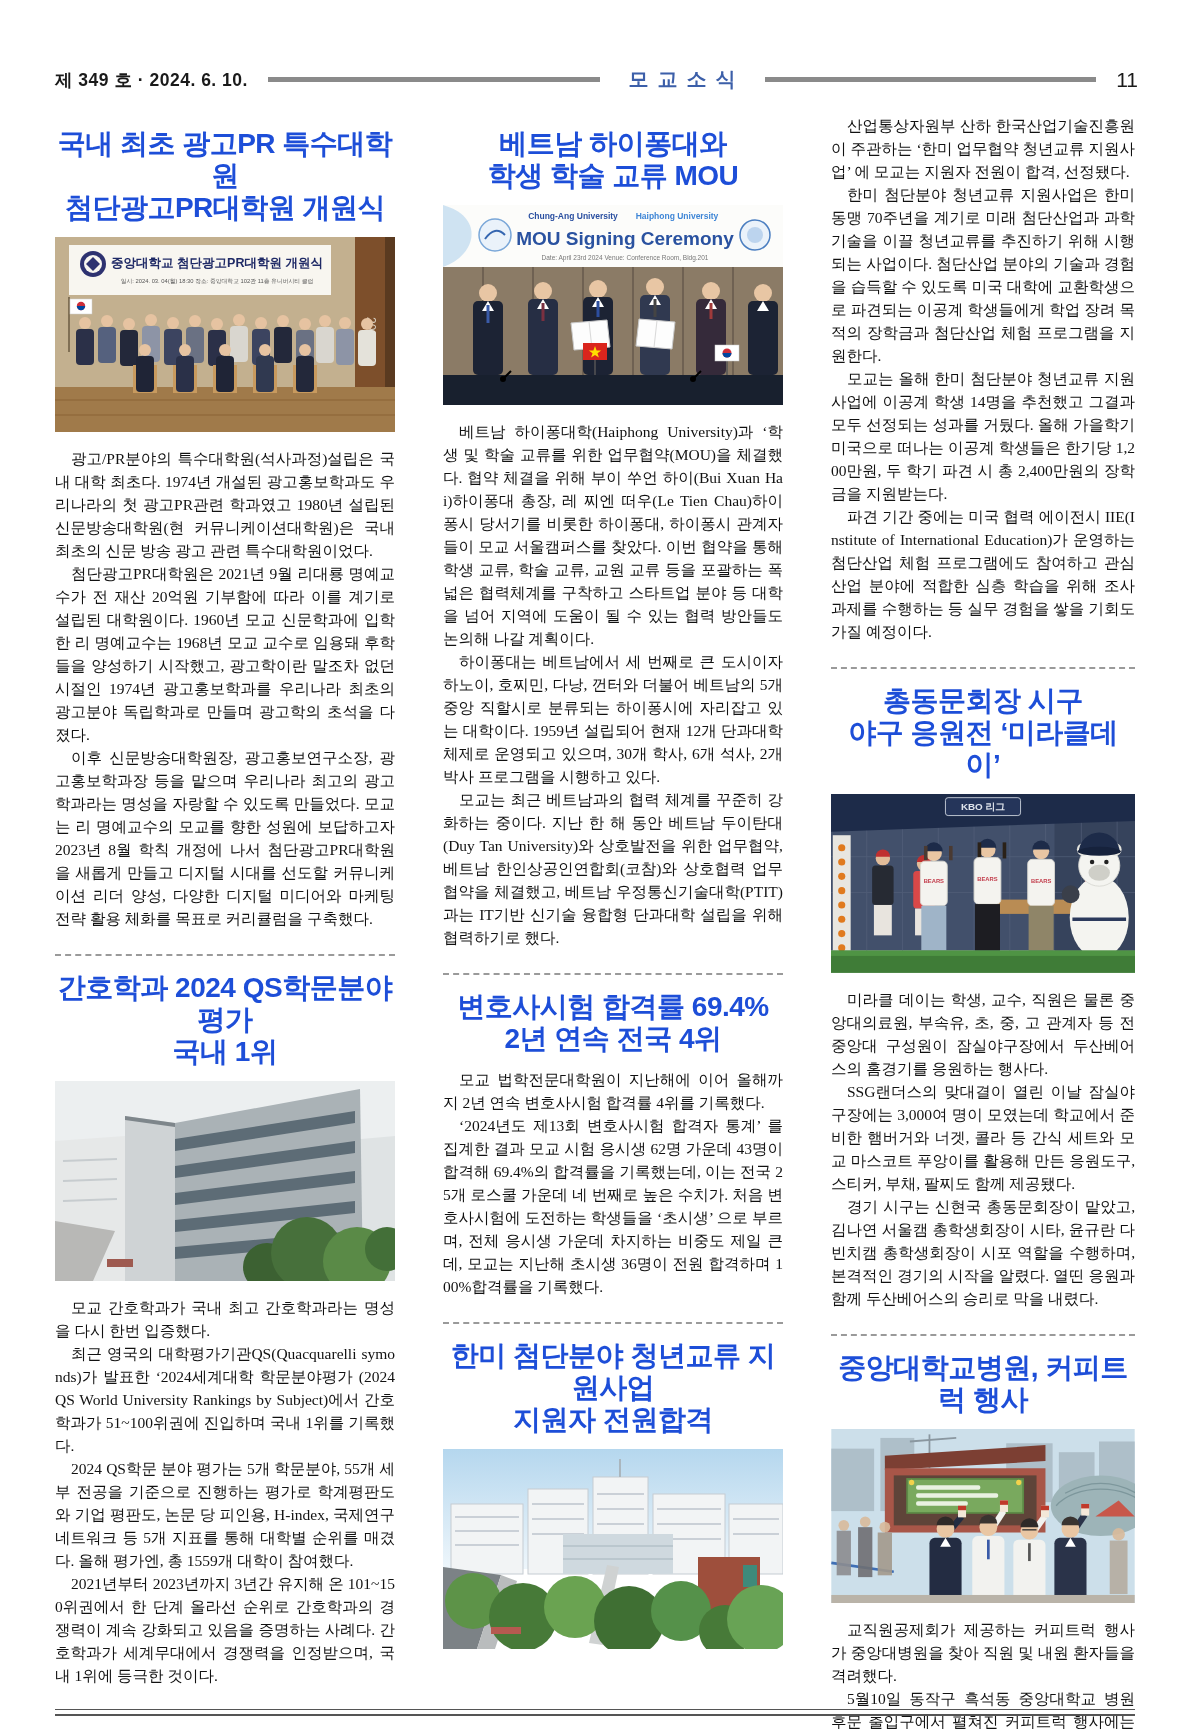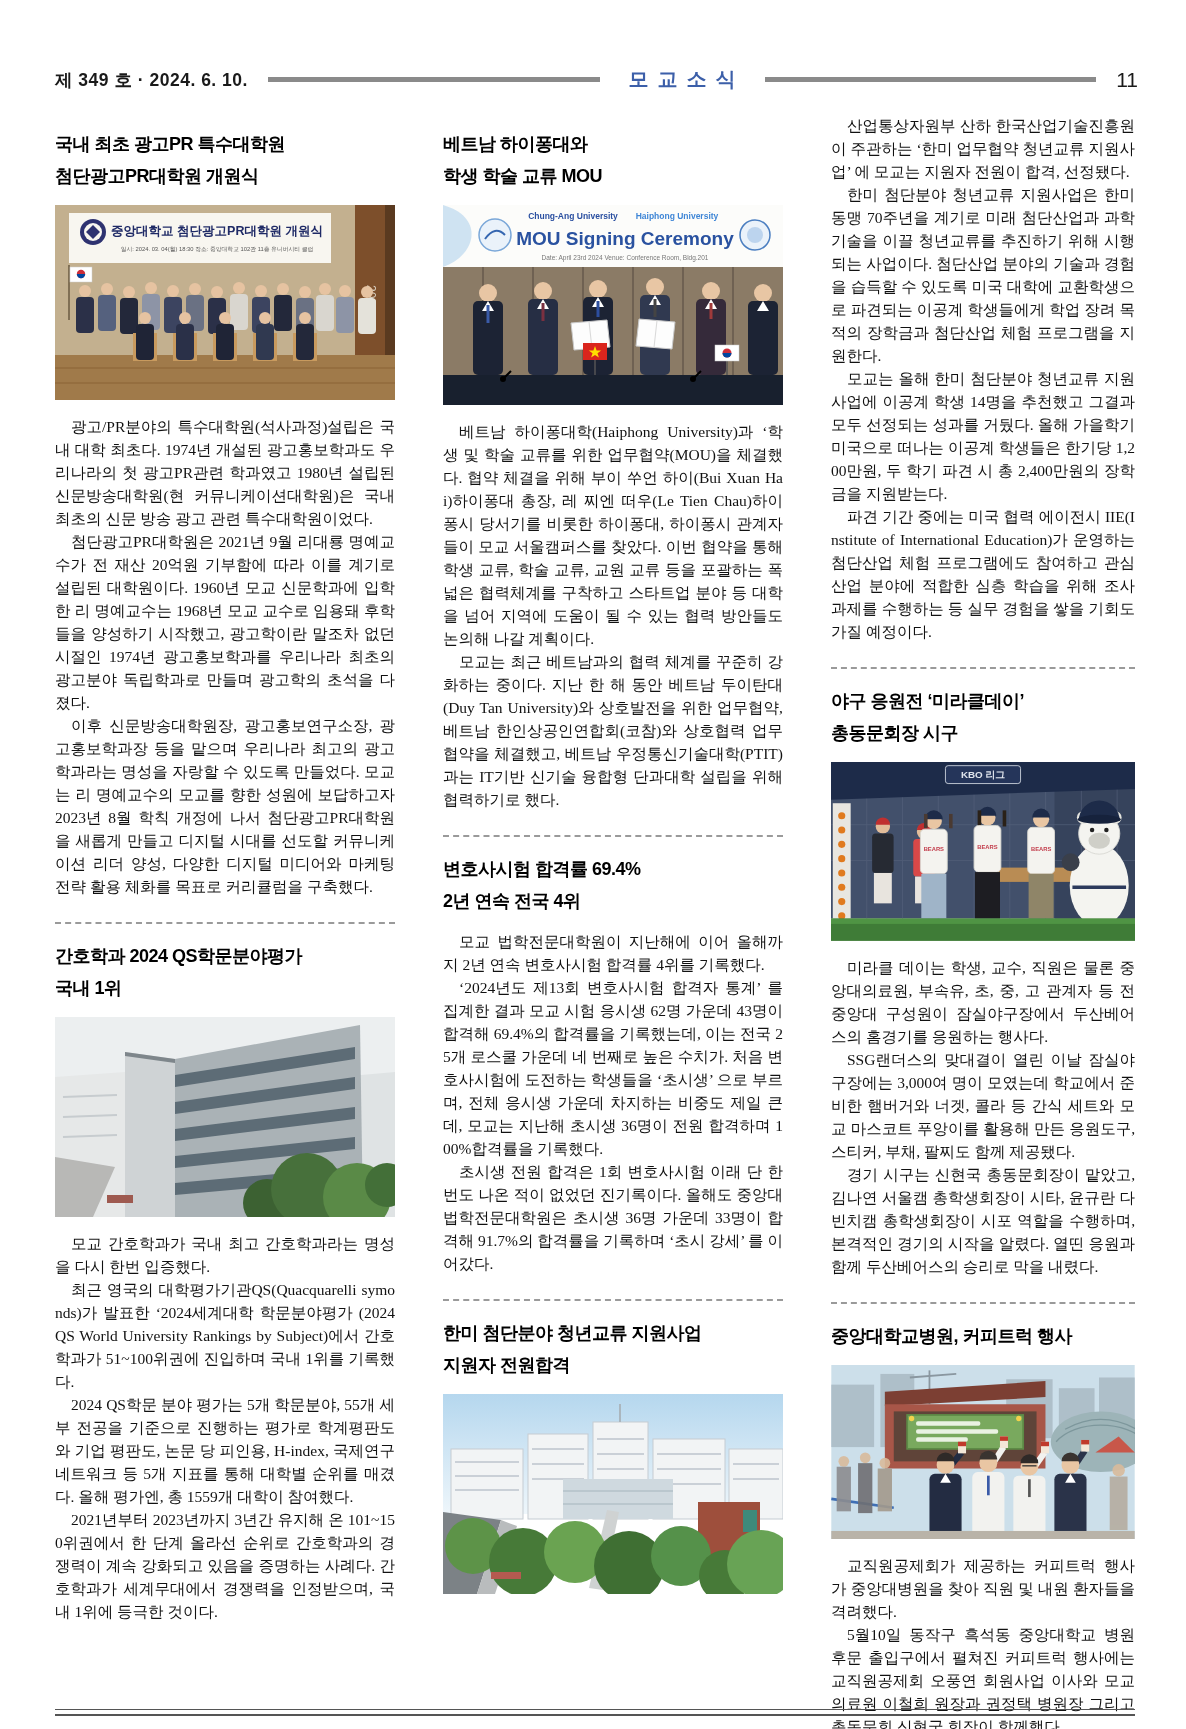--- a/index.html
+++ b/index.html
@@ -9,22 +9,22 @@
   .masthead{position:absolute;top:66px;left:55px;right:48px;display:flex;align-items:center;gap:20px;}
   .issue{font-family:"Liberation Sans",sans-serif;font-weight:bold;font-size:17.5px;letter-spacing:.5px;white-space:nowrap;}
   .hrule{flex:1;height:5px;background:#8a8a8a;}
   .section-title{font-family:"Liberation Sans",sans-serif;font-weight:bold;font-size:20px;
         color:#3c5fa9;letter-spacing:9px;white-space:nowrap;padding-left:9px;}
   .pagenum{font-family:"Liberation Sans",sans-serif;font-size:21px;white-space:nowrap;text-align:right;}
   
   .columns{position:absolute;top:112px;left:55px;width:1080px;display:grid;
            grid-template-columns:340px 340px 304px;column-gap:48px;}
   article{display:block;}
-  h2.title{font-family:"Liberation Sans",sans-serif;font-weight:bold;font-size:18px;
-           line-height:32px;margin:16px 0 13px;letter-spacing:-0.5px;color:#000000;}
+  h2.title{font-family:"Liberation Sans",sans-serif;font-weight:bold;font-size:28px;
+           line-height:32px;margin:16px 0 13px;letter-spacing:-0.5px;color:#1d4ed8;text-align:center;}
   h2.title .tline{display:block;}
   p.bt{margin:0;font-size:15.5px;line-height:23px;text-align:justify;text-indent:16px;
        word-break:break-all;color:#111;}
   .sep{border-top:2px dashed #9a9a9a;margin:24px 0 6px;height:0;}
   figure.photo{margin:0 0 15px;padding:0;line-height:0;}
   figure.photo svg{display:block;}
   .first-col-start{padding-top:2px;}
   
   .bottom-rule{position:absolute;left:55px;right:51px;bottom:13px;height:4px;
                border-top:1px solid #555;border-bottom:2px solid #555;}
@@ -208,33 +208,33 @@
             <circle cx="284" cy="148" r="4.5" fill="#cd2e3a"></circle>
               <path d="M279.5,148 a4.5,4.5 0 0 0 9,0 z" fill="#0047a0"></path>
             <rect y="170" width="340" height="30" fill="#18202e"></rect>
             <circle cx="60" cy="174" r="3" fill="#000"></circle>
               <line x1="60" y1="174" x2="68" y2="166" stroke="#000" stroke-width="2"></line>
             <circle cx="250" cy="174" r="3" fill="#000"></circle>
               <line x1="250" y1="174" x2="258" y2="166" stroke="#000" stroke-width="2"></line>
           </svg>
         </figure>
         <p class="bt">베트남 하이퐁대학(Haiphong University)과 ‘학생 및 학술 교류를 위한 업무협약(MOU)을 체결했다. 협약 체결을 위해 부이 쑤언 하이(Bui Xuan Hai)하이퐁대 총장, 레 찌엔 떠우(Le Tien Chau)하이퐁시 당서기를 비롯한 하이퐁대, 하이퐁시 관계자들이 모교 서울캠퍼스를 찾았다. 이번 협약을 통해 학생 교류, 학술 교류, 교원 교류 등을 포괄하는 폭넓은 협력체계를 구착하고 스타트업 분야 등 대학을 넘어 지역에 도움이 될 수 있는 협력 방안들도 논의해 나갈 계획이다.</p>
+        <p class="bt">하이퐁대는 베트남에서 세 번째로 큰 도시이자 하노이, 호찌민, 다낭, 껀터와 더불어 베트남의 5개 중앙 직할시로 분류되는 하이퐁시에 자리잡고 있는 대학이다. 1959년 설립되어 현재 12개 단과대학 체제로 운영되고 있으며, 30개 학사, 6개 석사, 2개 박사 프로그램을 시행하고 있다.</p>
         <p class="bt">모교는 최근 베트남과의 협력 체계를 꾸준히 강화하는 중이다. 지난 한 해 동안 베트남 두이탄대(Duy Tan University)와 상호발전을 위한 업무협약, 베트남 한인상공인연합회(코참)와 상호협력 업무협약을 체결했고, 베트남 우정통신기술대학(PTIT)과는 IT기반 신기술 융합형 단과대학 설립을 위해 협력하기로 했다.</p>
       </article>
 
       <div class="sep"></div>
 
       <article>
         <h2 class="title">
           <span class="tline">변호사시험 합격률 69.4%</span>
           <span class="tline">2년 연속 전국 4위</span>
         </h2>
         <p class="bt">모교 법학전문대학원이 지난해에 이어 올해까지 2년 연속 변호사시험 합격률 4위를 기록했다.</p>
         <p class="bt">‘2024년도 제13회 변호사시험 합격자 통계’ 를 집계한 결과 모교 시험 응시생 62명 가운데 43명이 합격해 69.4%의 합격률을 기록했는데, 이는 전국 25개 로스쿨 가운데 네 번째로 높은 수치가. 처음 변호사시험에 도전하는 학생들을 ‘초시생’ 으로 부르며, 전체 응시생 가운데 차지하는 비중도 제일 큰데, 모교는 지난해 초시생 36명이 전원 합격하며 100%합격률을 기록했다.</p>
-        <p class="bt">초시생 전원 합격은 1회 변호사시험 이래 단 한 번도 나온 적이 없었던 진기록이다. 올해도 중앙대 법학전문대학원은 초시생 36명 가운데 33명이 합격해 91.7%의 합격률을 기록하며 ‘초시 강세’ 를 이어갔다.</p>
       </article>
 
       <div class="sep"></div>
 
       <article>
         <h2 class="title">
           <span class="tline">한미 첨단분야 청년교류 지원사업</span>
           <span class="tline">지원자 전원합격</span>
         </h2>
         <figure class="photo">
@@ -297,22 +297,22 @@
         <p class="bt">산업통상자원부 산하 한국산업기술진흥원이 주관하는 ‘한미 업무협약 청년교류 지원사업’ 에 모교는 지원자 전원이 합격, 선정됐다.</p>
         <p class="bt">한미 첨단분야 청년교류 지원사업은 한미동맹 70주년을 계기로 미래 첨단산업과 과학기술을 이끌 청년교류를 추진하기 위해 시행되는 사업이다. 첨단산업 분야의 기술과 경험을 습득할 수 있도록 미국 대학에 교환학생으로 파견되는 이공계 학생들에게 학업 장려 목적의 장학금과 첨단산업 체험 프로그램을 지원한다.</p>
         <p class="bt">모교는 올해 한미 첨단분야 청년교류 지원사업에 이공계 학생 14명을 추천했고 그결과 모두 선정되는 성과를 거뒀다. 올해 가을학기 미국으로 떠나는 이공계 학생들은 한기당 1,200만원, 두 학기 파견 시 총 2,400만원의 장학금을 지원받는다.</p>
         <p class="bt">파견 기간 중에는 미국 협력 에이전시 IIE(Institute of International Education)가 운영하는 첨단산업 체험 프로그램에도 참여하고 관심 산업 분야에 적합한 심층 학습을 위해 조사 과제를 수행하는 등 실무 경험을 쌓을 기회도 가질 예정이다.</p>
       </article>
 
       <div class="sep"></div>
 
       <article>
         <h2 class="title">
+          <span class="tline">총동문회장 시구</span>
           <span class="tline">야구 응원전 ‘미라클데이’</span>
-          <span class="tline">총동문회장 시구</span>
         </h2>
         <figure class="photo">
           <svg viewBox="0 0 340 200" width="304" height="179">
             <rect x="0" y="30" width="340" height="145" fill="#42506b"></rect>
             <rect x="250" y="30" width="90" height="145" fill="#36435c"></rect>
             <g stroke="#55627c" stroke-width="1" opacity="0.7">
               <line x1="40" y1="30" x2="40" y2="175"></line>
                 <line x1="80" y1="30" x2="80" y2="175"></line>
               <line x1="120" y1="30" x2="120" y2="175"></line>
                 <line x1="160" y1="30" x2="160" y2="175"></line>

